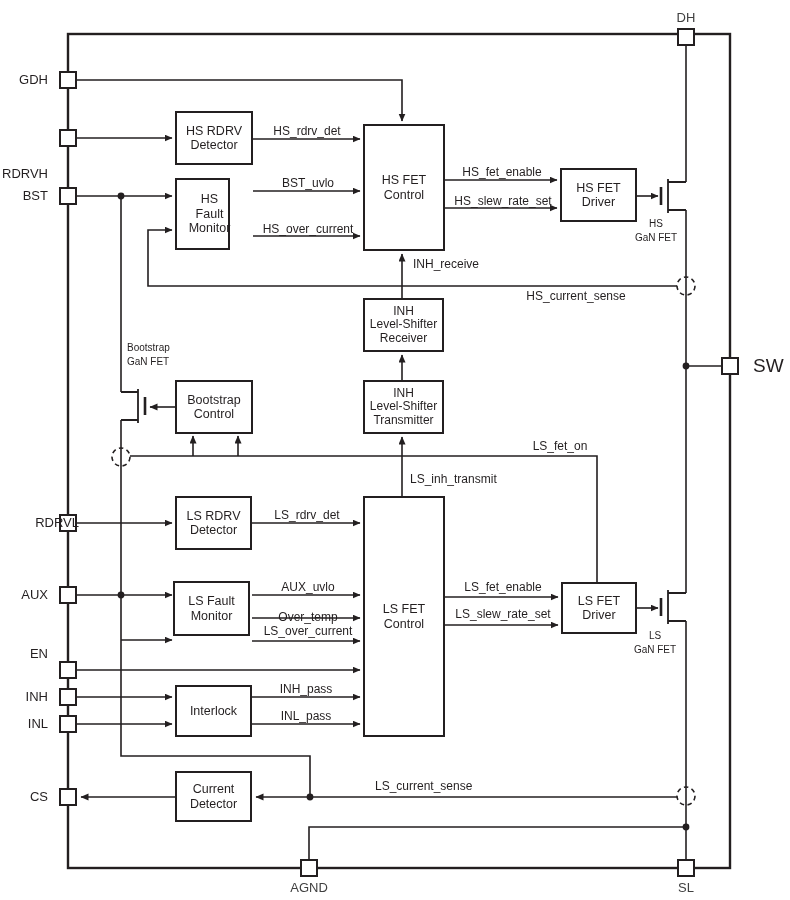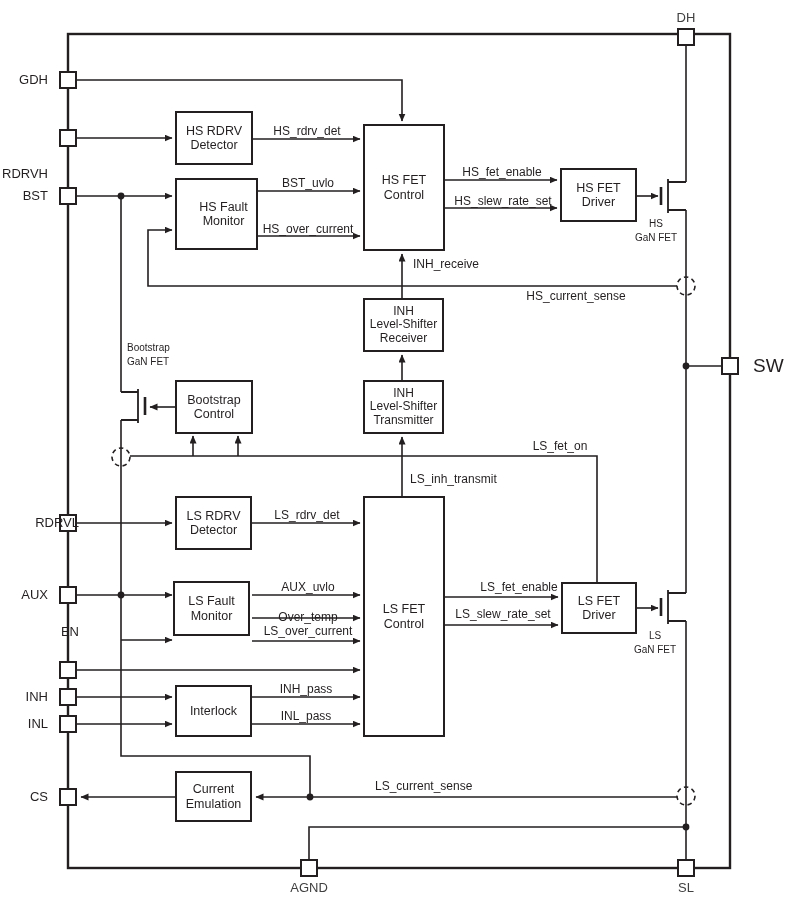--- a/index.html
+++ b/index.html
@@ -122,21 +122,21 @@
       <circle cx="121" cy="196" r="3.4"></circle>
       <circle cx="121" cy="595" r="3.4"></circle>
       <circle cx="310" cy="797" r="3.4"></circle>
       <circle cx="686" cy="366" r="3.4"></circle>
       <circle cx="686" cy="827" r="3.4"></circle>
     </g>
   </svg>
 
   <div class="block" style="left:175px; top:111px; width:78px; height:54px;">HS RDRV
 Detector</div>
-  <div class="block" style="left:175px; top:178px; width:83px; height:72px;padding-left:14px;">HS Fault
+  <div class="block" style="left:175px; top:178px; width:55px; height:72px;padding-left:14px;">HS Fault
 Monitor</div>
   <div class="block" style="left:363px; top:124px; width:82px; height:127px;">HS FET
 Control</div>
   <div class="block" style="left:560px; top:168px; width:77px; height:54px;">HS FET
 Driver</div>
   <div class="block small3" style="left:363px; top:298px; width:81px; height:54px;">INH
 Level-Shifter
 Receiver</div>
   <div class="block small3" style="left:363px; top:380px; width:81px; height:54px;">INH
 Level-Shifter
@@ -146,42 +146,42 @@
   <div class="block" style="left:175px; top:496px; width:77px; height:54px;">LS RDRV
 Detector</div>
   <div class="block" style="left:173px; top:581px; width:77px; height:55px;">LS Fault
 Monitor</div>
   <div class="block" style="left:363px; top:496px; width:82px; height:241px;">LS FET
 Control</div>
   <div class="block" style="left:561px; top:582px; width:76px; height:52px;">LS FET
 Driver</div>
   <div class="block" style="left:175px; top:685px; width:77px; height:52px;">Interlock</div>
   <div class="block" style="left:175px; top:771px; width:77px; height:51px;">Current
-Emulation</div>
+Detector</div>
 
   <div class="pinbox" style="left:59px; top:71px;"></div>
   <div class="pinbox" style="left:59px; top:129px;"></div>
   <div class="pinbox" style="left:59px; top:187px;"></div>
   <div class="pinbox" style="left:59px; top:514px;"></div>
   <div class="pinbox" style="left:59px; top:586px;"></div>
   <div class="pinbox" style="left:59px; top:661px;"></div>
   <div class="pinbox" style="left:59px; top:688px;"></div>
   <div class="pinbox" style="left:59px; top:715px;"></div>
   <div class="pinbox" style="left:59px; top:788px;"></div>
   <div class="pinbox" style="left:677px; top:28px;"></div>
   <div class="pinbox" style="left:721px; top:357px;"></div>
   <div class="pinbox" style="left:300px; top:859px;"></div>
   <div class="pinbox" style="left:677px; top:859px;"></div>
 
   <div class="pin-lbl" style="top:72px;">GDH</div>
   <div class="pin-lbl" style="top:122px;margin-top:44px;">RDRVH</div>
   <div class="pin-lbl" style="top:188px;">BST</div>
   <div class="pin-lbl" style="top:515px;margin-left:31px;">RDRVL</div>
   <div class="pin-lbl" style="top:587px;">AUX</div>
-  <div class="pin-lbl" style="top:624px;padding-left:31px;">EN</div>
+  <div class="pin-lbl" style="top:646px;">EN</div>
   <div class="pin-lbl" style="top:689px;">INH</div>
   <div class="pin-lbl" style="top:716px;">INL</div>
   <div class="pin-lbl" style="top:789px;">CS</div>
   <div class="pin-lbl-c" style="left:686px; top:17px;">DH</div>
   <div class="pin-lbl-r" style="left:753px; top:366px;">SW</div>
   <div class="pin-lbl-c" style="left:309px; top:887px;">AGND</div>
   <div class="pin-lbl-c" style="left:686px; top:887px;">SL</div>
 
   <div class="sig" style="left:307px; top:131px;">HS_rdrv_det</div>
   <div class="sig" style="left:308px; top:183px;">BST_uvlo</div>
@@ -191,21 +191,21 @@
   <div class="sig left-anchor" style="left:413px; top:264px;">INH_receive</div>
   <div class="sig" style="left:576px; top:296px;">HS_current_sense</div>
   <div class="sig" style="left:560px; top:446px;">LS_fet_on</div>
   <div class="sig left-anchor" style="left:410px; top:479px;">LS_inh_transmit</div>
   <div class="sig" style="left:307px; top:515px;">LS_rdrv_det</div>
   <div class="sig" style="left:308px; top:587px;">AUX_uvlo</div>
   <div class="sig" style="left:308px; top:609px;margin-top:8px;">Over_temp</div>
   <div class="sig" style="left:308px; top:631px;">LS_over_current</div>
   <div class="sig" style="left:306px; top:689px;">INH_pass</div>
   <div class="sig" style="left:306px; top:716px;">INL_pass</div>
-  <div class="sig" style="left:503px; top:587px;margin-left:16px;">LS_fet_enable</div>
+  <div class="sig" style="left:503px; top:587px;">LS_fet_enable</div>
   <div class="sig" style="left:503px; top:614px;">LS_slew_rate_set</div>
   <div class="sig left-anchor" style="left:375px; top:786px;">LS_current_sense</div>
 
   <div class="fet-lbl" style="left:127px; top:341px;">Bootstrap
 GaN FET</div>
   <div class="fet-lbl center" style="left:656px; top:231px;">HS
 GaN FET</div>
   <div class="fet-lbl center" style="left:655px; top:643px;">LS
 GaN FET</div>
 

